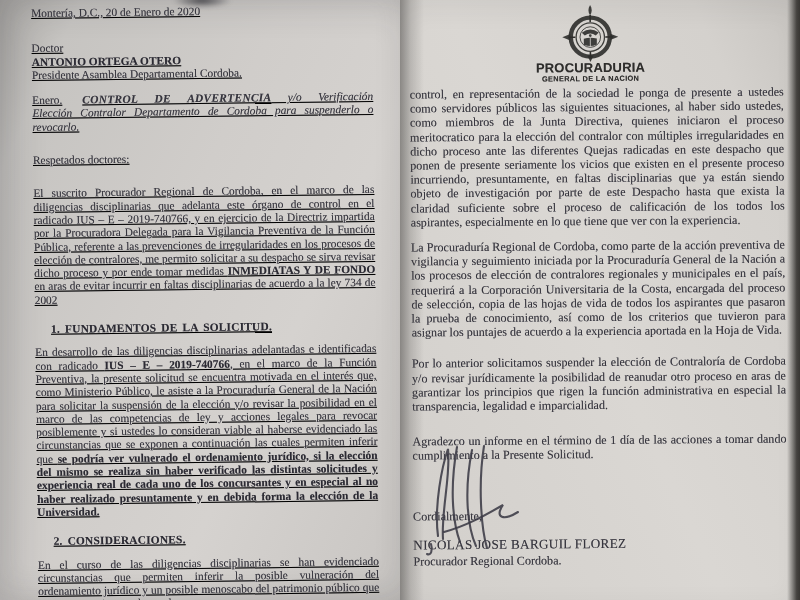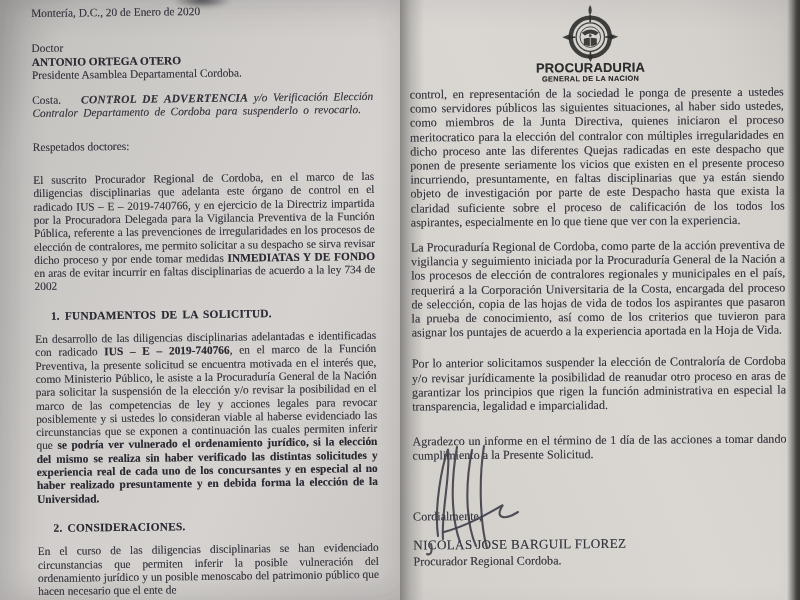--- a/index.html
+++ b/index.html
@@ -5,20 +5,21 @@
   * { margin:0; padding:0; box-sizing:border-box; }
   html,body { width:800px; height:600px; overflow:hidden; background:#2b2a28; }
   .scene {
     position:relative; width:800px; height:600px; display:flex;
     font-family:"Liberation Serif","DejaVu Serif",serif;
   }
   .page { position:relative; width:400px; height:600px; overflow:hidden; }
   .page-left {
     background:linear-gradient(115deg,#adaba8 0%,#c6c4c1 12%,#d0cdca 42%,#d5d2cf 66%,#c8c5c2 100%);
     box-shadow:inset 14px 6px 34px rgba(40,40,42,.16), inset -2px -12px 28px rgba(70,70,72,.07);
+    text-decoration:underline;
   }
   .page-right {
     background:linear-gradient(245deg,#c7c4c0 0%,#d4d1cd 16%,#dad7d3 52%,#d2cfcb 100%);
     box-shadow:inset 0 8px 26px rgba(60,60,62,.08);
   }
   .seam {
     position:absolute; left:0; top:0; width:24px; height:600px; z-index:2;
     background:linear-gradient(90deg,rgba(72,70,68,.52),rgba(72,70,68,.20) 45%,rgba(72,70,68,0));
   }
   .edge-right {
@@ -73,21 +74,21 @@
     <div class="smudge"></div>
     <div class="content content-left">
       <p class="date">Montería, D.C., 20  de Enero de 2020</p>
 
       <div class="recipient">
         <p>Doctor</p>
         <p class="b">ANTONIO ORTEGA OTERO</p>
         <p>Presidente Asamblea Departamental Cordoba.</p>
       </div>
 
-      <p class="subject"><span>Costa.</span><span class="gap"></span><i class="bi">CONTROL DE ADVERTENCIA</i><i> y/o Verificación Elección Contralor Departamento de Cordoba para suspenderlo o revocarlo.</i></p>
+      <p class="subject"><span>Enero.</span><span class="gap"></span><i class="bi">CONTROL DE ADVERTENCIA</i><i> y/o Verificación Elección Contralor Departamento de Cordoba para suspenderlo o revocarlo.</i></p>
 
       <p class="greeting">Respetados doctores:</p>
 
       <p class="para-first"><span>El suscrito Procurador Regional de Cordoba, en el marco de las diligencias disciplinarias que adelanta este órgano de control en el radicado IUS – E – 2019-740766, y en ejercicio de la Directriz impartida por la Procuradora Delegada para la Vigilancia Preventiva de la Función Pública, referente a las prevenciones de irregularidades en los procesos de elección de contralores, me permito solicitar a su despacho se sirva revisar dicho proceso y por ende tomar medidas </span><span class="b">INMEDIATAS Y DE FONDO</span><span> en aras de evitar incurrir en faltas disciplinarias de acuerdo a la ley 734 de 2002</span></p>
 
       <p class="heading">1.  FUNDAMENTOS DE LA SOLICITUD.</p>
 
       <p class="para"><span>En desarrollo de las diligencias disciplinarias adelantadas e identificadas con radicado </span><span class="b">IUS – E – 2019-740766</span><span>, en el marco de la Función Preventiva,  la presente solicitud se encuentra motivada en el interés que, como Ministerio Público, le asiste a la Procuraduría General de la Nación para solicitar la suspensión de la elección y/o revisar la posibilidad en el marco de las competencias de ley y acciones legales para revocar posiblemente y si ustedes lo consideran viable al haberse evidenciado las circunstancias que se exponen a continuación las cuales permiten inferir que </span><span class="b">se podría ver vulnerado el ordenamiento jurídico, si la elección  del mismo se realiza sin haber verificado las distintas solicitudes y experiencia real de cada uno de los concursantes y en especial al no haber realizado presuntamente y en debida forma la elección de la Universidad.</span></p>
 
       <p class="heading">2.  CONSIDERACIONES.</p>

